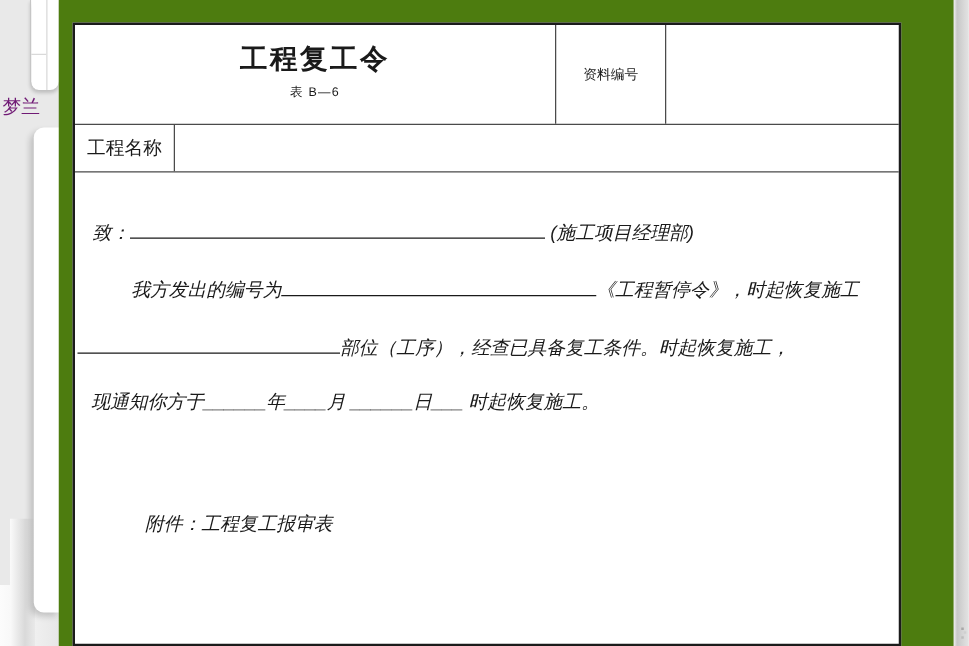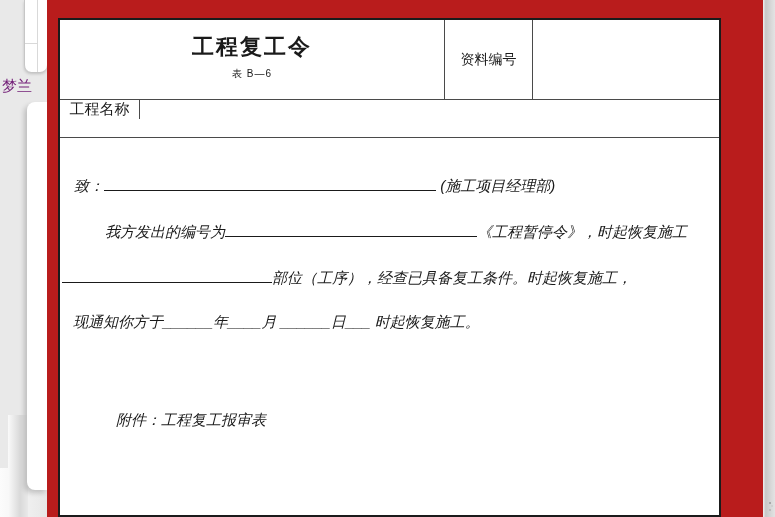--- a/index.html
+++ b/index.html
@@ -32,21 +32,21 @@
   }
   #side-panel {
     position:absolute; left:27px; top:102px; width:21px; height:388px;
     background:#ffffff;
     border-top-left-radius:8px; border-bottom-left-radius:8px;
     box-shadow:-3px 3px 5px rgba(0,0,0,0.18);
   }
   
   #page {
     position:absolute; left:47px; top:0; width:716px; height:517px;
-    background:#b91c1c;
+    background:#4d7c0f;
   }
   #right-strip {
     position:absolute; left:763px; top:0; width:12px; height:517px;
     background:linear-gradient(to right,#f0f0f0 0%,#c7c7c7 22%,#d9d9d9 70%,#e3e3e3 100%);
   }
   #artifact { position:absolute; left:768px; top:501px; width:6px; height:12px; }
   #artifact::before {
     content:""; position:absolute; left:1px; top:1px; width:2px; height:2px;
     background:#a8a8a8; box-shadow:0 7px 0 #bdbdbd, 2px 3px 0 #cfcfcf;
   }
@@ -57,24 +57,24 @@
   }
   .row-header { display:flex; height:79px; border-bottom:1px solid #4a4a4a; }
   .cell-title {
     width:385px; box-sizing:border-box; border-right:1px solid #4a4a4a;
     text-align:center; padding-top:12px;
   }
   .form-title { font-size:22px; font-weight:bold; letter-spacing:2px; }
   .form-subtitle { font-size:10px; margin-top:5px; letter-spacing:1px; }
   .cell-docno {
     width:88px; box-sizing:border-box; border-right:1px solid #4a4a4a;
-    display:flex; align-items:center; justify-content:center; font-size:14px;
+    display:flex; align-items:center; justify-content:center; font-size:11px;
   }
   .cell-docval { flex:1; }
-  .row-name { display:flex; height:37px; border-bottom:1px solid #4a4a4a;flex-direction:column; }
+  .row-name { display:flex; height:37px; border-bottom:1px solid #4a4a4a; }
   .cell-namelabel {
     width:80px; box-sizing:border-box; border-right:1px solid #4a4a4a;
     display:flex; align-items:center; justify-content:center; font-size:15px;
   }
   .cell-nameval { flex:1; }
   .cell-body { position:relative; height:380px; font-size:15px; }
   .line { position:absolute; white-space:nowrap; line-height:20px;font-style:italic; }
   #line-to      { left:14px; top:37px; }
   #line-order   { left:45px; top:83px; }
   #line-section { left:2px;  top:129px; }

